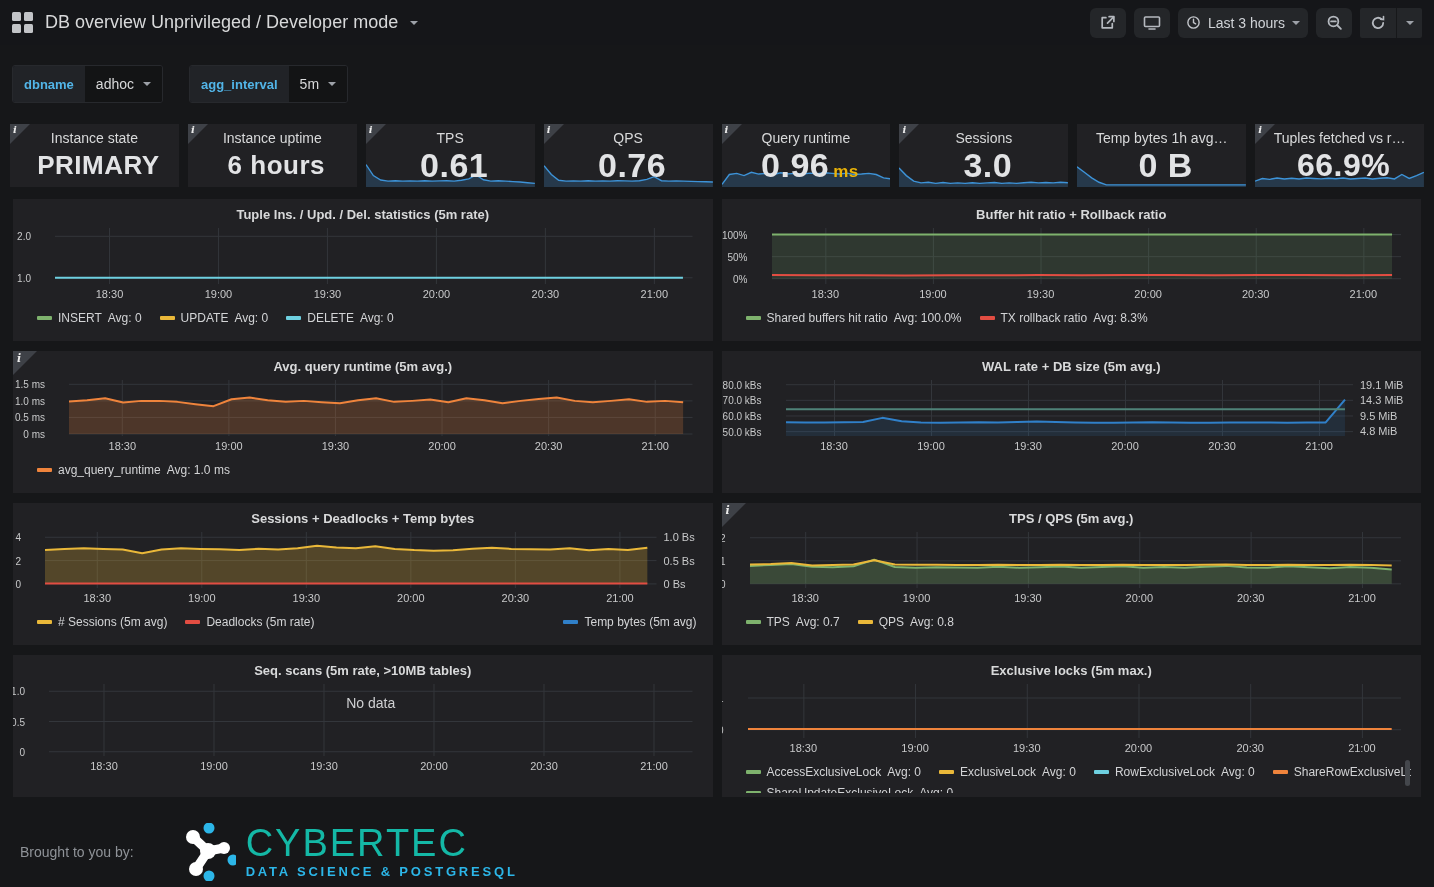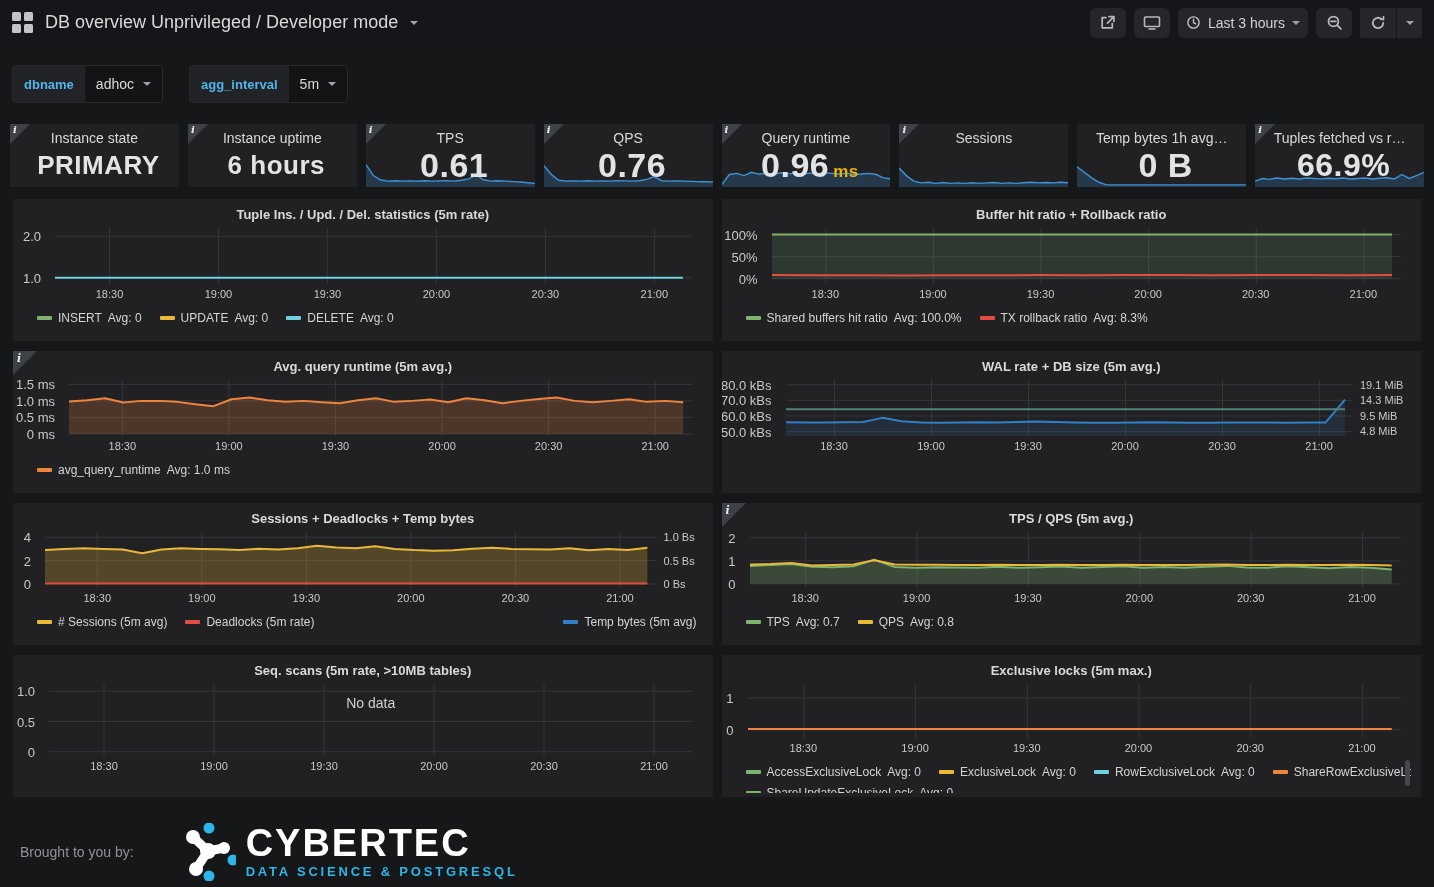--- a/index.html
+++ b/index.html
@@ -49,39 +49,39 @@
   .stat .corner{border-width:20px 20px 0 0}
   .stat .corner span{top:-20px;left:3px;font-size:10px}
   
   .graphs{display:grid;grid-template-columns:1fr 1fr;gap:10px 9px;margin:12px 13px 0}
   .gpanel{position:relative;background:#212124;height:142px;display:flex;flex-direction:column;
     padding:5px 10px 4px;box-sizing:border-box;overflow:hidden}
   .gtitle{text-align:center;font-size:13px;font-weight:600;color:#d8d9da;height:24px;
     line-height:22px;cursor:pointer;white-space:nowrap}
   .gbody{display:flex}
   .yl,.yr{position:relative;flex:none}
-  .yl span{position:absolute;right:14px;transform:translateY(-50%);font-size:13px;color:#c8c9ca;white-space:nowrap}
+  .yl span{position:absolute;right:24px;transform:translateY(-50%);font-size:10px;color:#c8c9ca;white-space:nowrap}
   .yr span{position:absolute;left:7px;transform:translateY(-50%);font-size:11px;color:#c8c9ca;white-space:nowrap}
   .plotwrap{flex:1;display:flex;flex-direction:column;min-width:0}
   .plot{position:relative}
   .plot svg{position:absolute;inset:0;width:100%;height:100%;display:block}
   .xlabels{position:relative;height:18px}
   .xlabels span{position:absolute;top:4px;transform:translateX(-50%);font-size:11px;color:#c8c9ca}
   .nodata{position:absolute;left:0;right:0;top:11px;text-align:center;font-size:14px;color:#cfd0d2}
   .legend{position:relative;flex:1;overflow:hidden;padding:5px 6px 0 14px}
   .lrow{display:flex;align-items:center;gap:18px;height:21px}
   .litem{display:flex;align-items:center;gap:6px;font-size:12px;color:#d3d4d6;cursor:pointer;white-space:nowrap}
   .ldash{width:15px;height:4px;border-radius:1px;flex:none}
   .lscroll{position:absolute;right:1px;top:4px;width:5px;height:26px;background:#44474c;border-radius:3px;cursor:pointer}
   
   .footer{display:flex;align-items:center;margin:22px 0 0 20px;height:66px}
   .fb-text{font-size:14px;color:#8f9398;margin-right:44px}
   .brand{display:flex;align-items:center;gap:10px}
   .brand-col{display:flex;flex-direction:column}
-  .brand-name{font-size:38px;font-weight:700;color:#ffffff;letter-spacing:2px;line-height:.95}
+  .brand-name{font-size:38px;font-weight:400;color:#14b8a6;letter-spacing:2px;line-height:.95}
   .brand-tag{font-size:13px;font-weight:700;color:#2cb6e8;letter-spacing:2.8px;margin-top:3px}
 </style>
 </head>
 <body>
 
 <div class="navbar">
   <div class="nav-left">
     <span class="dash-logo">
       <svg width="21" height="21" viewBox="0 0 21 21">
         <rect x="0" y="0" width="9" height="9" rx="1.5" fill="#c2c4c7"></rect>
@@ -199,20 +199,21 @@
       <svg class="spark" viewBox="0 0 100 26" preserveAspectRatio="none">
         <polygon points="0,23.349999999999998 4.3478260869565215,13 8.695652173913043,11.85 13.043478260869565,14.15 17.391304347826086,10.700000000000001 21.73913043478261,12.54 26.08695652173913,11.85 30.434782608695656,13 34.78260869565217,11.16 39.130434782608695,12.309999999999999 43.47826086956522,11.85 47.82608695652174,12.54 52.17391304347826,11.62 56.52173913043478,12.079999999999998 60.86956521739131,11.16 65.21739130434783,11.85 69.56521739130434,12.54 73.91304347826086,11.62 78.26086956521739,13 82.6086956521739,12.54 86.95652173913044,11.85 91.30434782608695,13 95.65217391304348,16.450000000000003 100,17.599999999999998 100,26 0,26" fill="#3d93d8" fill-opacity="0.22"></polygon>
         <polyline points="0,23.349999999999998 4.3478260869565215,13 8.695652173913043,11.85 13.043478260869565,14.15 17.391304347826086,10.700000000000001 21.73913043478261,12.54 26.08695652173913,11.85 30.434782608695656,13 34.78260869565217,11.16 39.130434782608695,12.309999999999999 43.47826086956522,11.85 47.82608695652174,12.54 52.17391304347826,11.62 56.52173913043478,12.079999999999998 60.86956521739131,11.16 65.21739130434783,11.85 69.56521739130434,12.54 73.91304347826086,11.62 78.26086956521739,13 82.6086956521739,12.54 86.95652173913044,11.85 91.30434782608695,13 95.65217391304348,16.450000000000003 100,17.599999999999998" fill="none" stroke="#3d93d8" stroke-width="1.4" vector-effect="non-scaling-stroke"></polyline>
       </svg>
     </div>
     <div class="stat">
       <div class="corner">
         <span>i</span>
       </div>
       <div class="stitle">Sessions</div>
+      <div class="sval" style="font-size: 34px;"><span>3.0</span></div>
       <svg class="spark" viewBox="0 0 100 26" preserveAspectRatio="none">
         <polygon points="0,6.099999999999999 4.3478260869565215,14.15 8.695652173913043,19.900000000000002 13.043478260869565,21.74 17.391304347826086,21.05 21.73913043478261,22.2 26.08695652173913,21.28 30.434782608695656,22.2 34.78260869565217,21.74 39.130434782608695,22.2 43.47826086956522,21.51 47.82608695652174,22.2 52.17391304347826,21.74 56.52173913043478,21.28 60.86956521739131,22.2 65.21739130434783,21.74 69.56521739130434,22.2 73.91304347826086,21.51 78.26086956521739,21.05 82.6086956521739,21.74 86.95652173913044,21.28 91.30434782608695,21.74 95.65217391304348,21.05 100,21.51 100,26 0,26" fill="#3d93d8" fill-opacity="0.22"></polygon>
         <polyline points="0,6.099999999999999 4.3478260869565215,14.15 8.695652173913043,19.900000000000002 13.043478260869565,21.74 17.391304347826086,21.05 21.73913043478261,22.2 26.08695652173913,21.28 30.434782608695656,22.2 34.78260869565217,21.74 39.130434782608695,22.2 43.47826086956522,21.51 47.82608695652174,22.2 52.17391304347826,21.74 56.52173913043478,21.28 60.86956521739131,22.2 65.21739130434783,21.74 69.56521739130434,22.2 73.91304347826086,21.51 78.26086956521739,21.05 82.6086956521739,21.74 86.95652173913044,21.28 91.30434782608695,21.74 95.65217391304348,21.05 100,21.51" fill="none" stroke="#3d93d8" stroke-width="1.4" vector-effect="non-scaling-stroke"></polyline>
       </svg>
     </div>
     <div class="stat">
       <div class="stitle">Temp bytes 1h avg…</div>
       <div class="sval" style="font-size: 34px;"><span>0 B</span></div>
       <svg class="spark" viewBox="0 0 100 26" preserveAspectRatio="none">
         <polygon points="0,4.950000000000001 4.3478260869565215,10.700000000000001 8.695652173913043,16.450000000000003 13.043478260869565,21.05 17.391304347826086,23.81 21.73913043478261,23.81 26.08695652173913,23.81 30.434782608695656,23.81 34.78260869565217,23.81 39.130434782608695,23.81 43.47826086956522,23.81 47.82608695652174,23.81 52.17391304347826,23.81 56.52173913043478,23.81 60.86956521739131,23.81 65.21739130434783,23.81 69.56521739130434,23.81 73.91304347826086,23.81 78.26086956521739,23.81 82.6086956521739,23.81 86.95652173913044,23.81 91.30434782608695,23.81 95.65217391304348,23.81 100,23.81 100,26 0,26" fill="#3d93d8" fill-opacity="0.22"></polygon>

